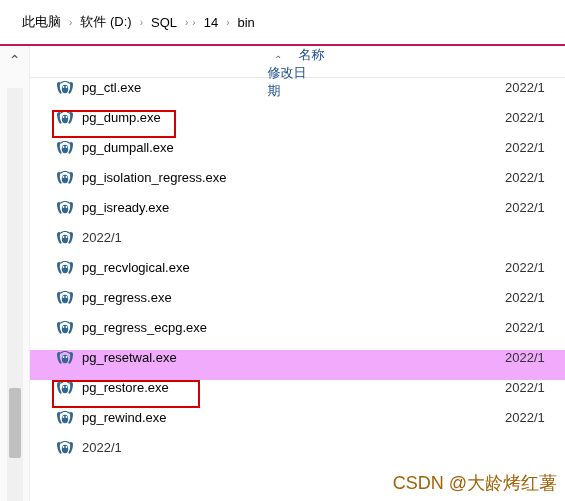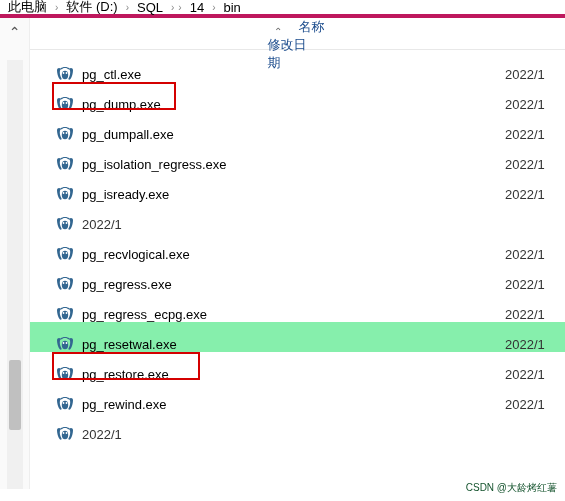--- a/index.html
+++ b/index.html
@@ -1,37 +1,37 @@
 <!DOCTYPE html>
 <html><head>
 <meta charset="utf-8">
 <style>
   * { box-sizing: border-box; margin: 0; padding: 0; }
   body { font-family: "Microsoft YaHei", "Segoe UI", sans-serif; font-size: 13px; color: #000; background: #fff; width: 565px; height: 501px; overflow: hidden; position: relative; }
-  .breadcrumb { display: flex; align-items: center; height: 18px; padding: 0 2px; border-bottom: 4px solid #be185d; background: #fff; }
+  .breadcrumb { display: flex; align-items: center; height: 46px; padding: 0 16px; border-bottom: 2px solid #be185d; background: #fff; }
   .crumb { padding: 0 6px; color: #000; cursor: pointer; white-space: nowrap; }
   .crumb-sep { color: #888; font-size: 10px; padding: 0 2px; }
   .main { display: flex; height: calc(100% - 30px); }
   .nav-strip { width: 30px; background: #fafafa; border-right: 1px solid #eee; display: flex; flex-direction: column; align-items: center; padding-top: 6px; }
   .nav-up { font-size: 14px; color: #555; cursor: pointer; }
   .scrollbar-track { width: 16px; flex: 1; margin-top: 20px; background: #f0f0f0; position: relative; }
   .scrollbar-thumb { position: absolute; left: 2px; right: 2px; top: 70%; height: 70px; background: #c0c0c0; border-radius: 2px; }
   .content { flex: 1; overflow: hidden; }
   .headers { display: flex; align-items: center; height: 32px; border-bottom: 1px solid #e8e8e8; position: relative; flex-direction: column; }
   .col-name { padding-left: 28px; color: #1a4b8c; flex: 1; }
   .sort-caret { position: absolute; left: 244px; top: 8px; font-size: 10px; color: #666; }
   .col-date { width: 60px; color: #1a4b8c; text-align: left; padding-right: 15px; }
   .file-list { padding-top: 2px; }
-  .row { display: flex; align-items: flex-end; height: 30px; padding-left: 26px; position: relative; }
-  .row.selected { background: #86efac; }
+  .row { display: flex; align-items: flex-start; height: 30px; padding-left: 26px; position: relative; }
+  .row.selected { background: #f0abfc; }
   .icon { width: 18px; height: 16px; margin-right: 8px; flex-shrink: 0; }
   .fname { flex: 1; white-space: nowrap; overflow: hidden; }
-  .fdate { width: 60px; white-space: nowrap; overflow: hidden; color: #333; margin-top: 43px; }
+  .fdate { width: 60px; white-space: nowrap; overflow: hidden; color: #333; }
   .highlight-box { position: absolute; border: 2px solid #d40000; left: 22px; height: 28px; pointer-events: none; }
-  .watermark { position: absolute; bottom: 6px; right: 8px; color: #14532d; font-size: 10px; pointer-events: none; }
+  .watermark { position: absolute; bottom: 6px; right: 8px; color: #a16207; font-size: 18px; pointer-events: none; }
 </style>
 </head>
 <body>
 
 <div class="breadcrumb">
   <span class="crumb">此电脑</span>
   <span class="crumb-sep">›</span>
   <span class="crumb">软件 (D:)</span>
   <span class="crumb-sep">›</span>
   <span class="crumb">SQL</span>

